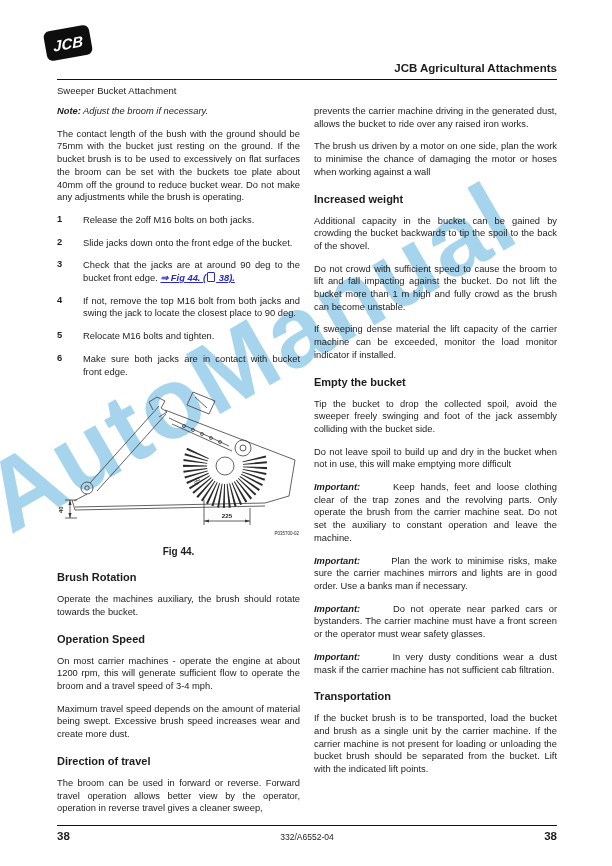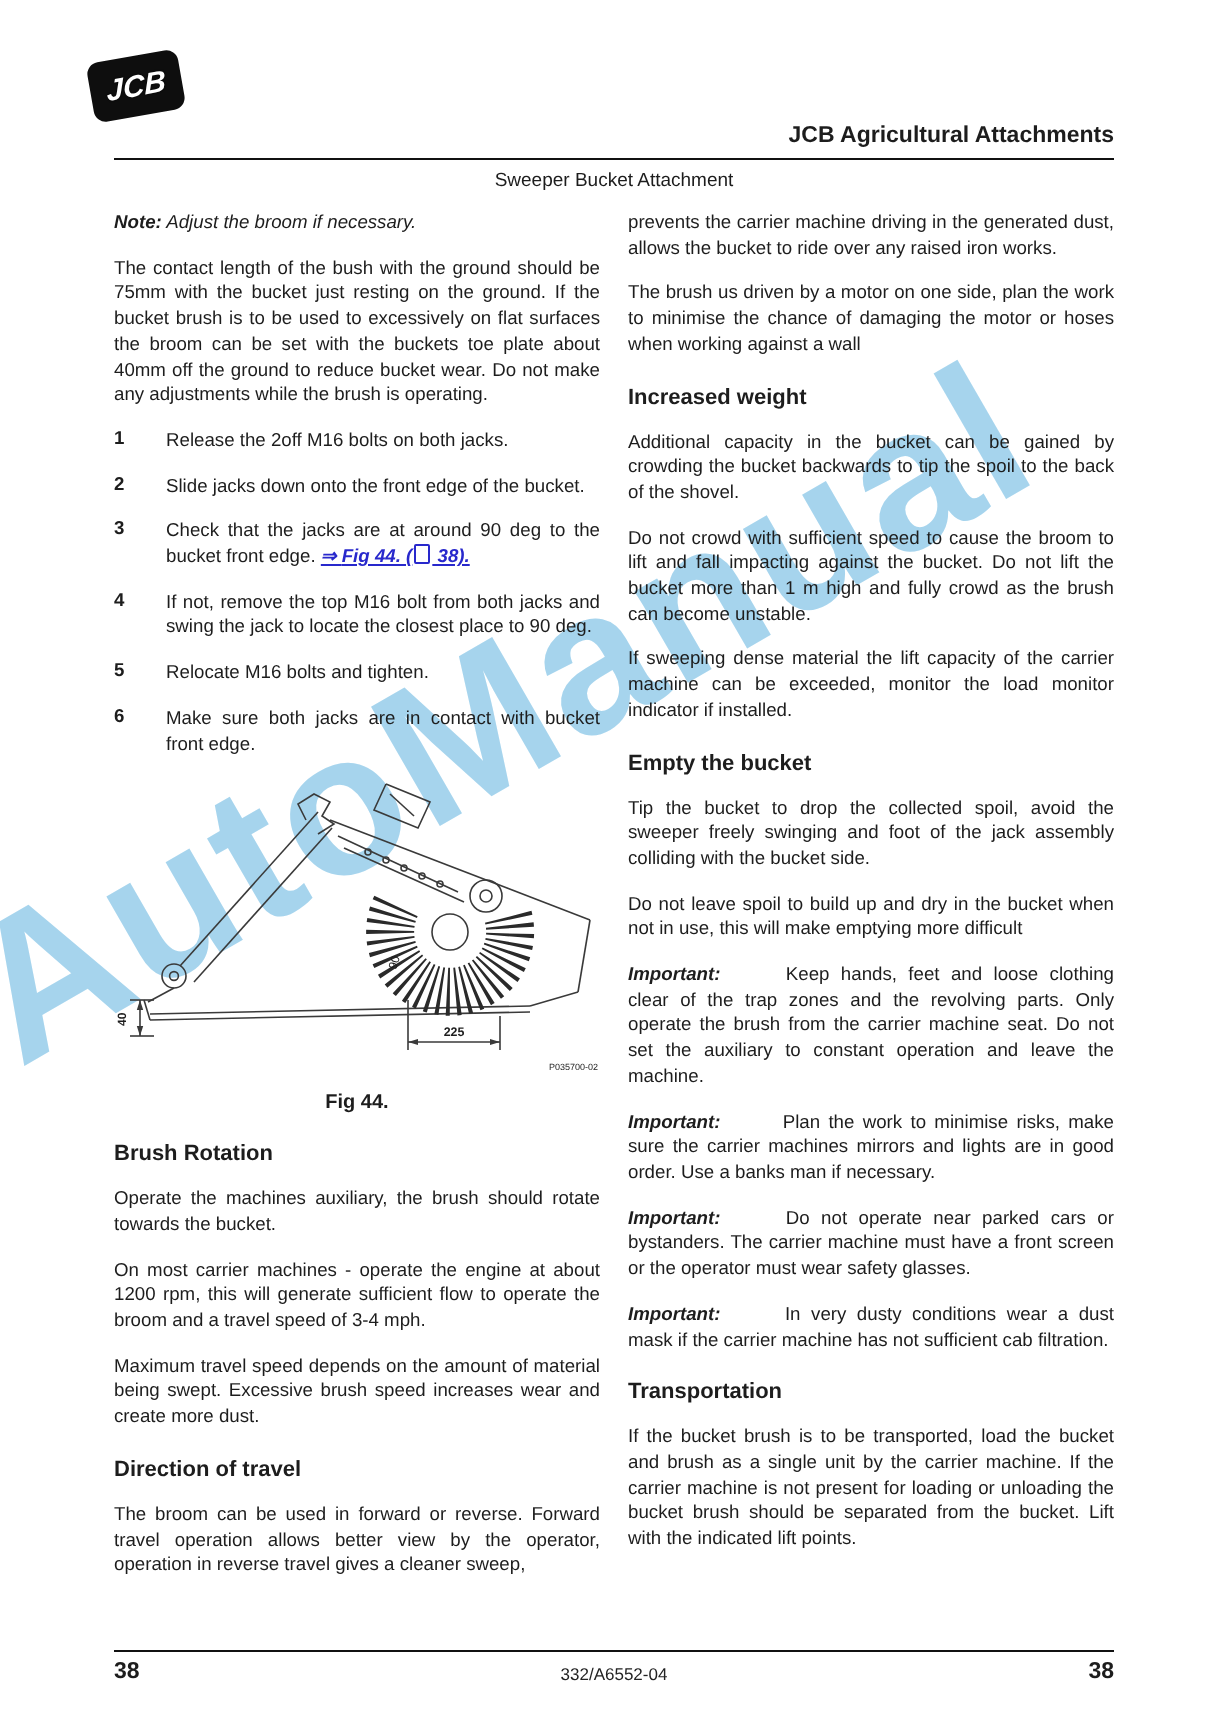--- a/index.html
+++ b/index.html
@@ -9,21 +9,21 @@
         letter-spacing:2px;color:#8ec9e9;opacity:0.78;transform:rotate(-30deg);
         transform-origin:left bottom;white-space:nowrap;pointer-events:none;}
   .content{position:absolute;left:57px;right:55px;top:27px;z-index:1;}
   
   .header{position:relative;height:52px;border-bottom:1.6px solid #111;}
   .logo{position:absolute;left:-12px;top:1px;width:46px;height:30px;background:#0e0e0e;
         border-radius:6px;transform:rotate(-10deg);display:flex;align-items:center;justify-content:center;}
   .logo span{color:#fff;font-weight:bold;font-style:italic;font-size:15px;transform:skewX(-8deg);
         text-shadow:0 0 1px #000;}
   .header-title{position:absolute;right:0;bottom:5px;font-weight:bold;font-size:11.5px;}
-  .header-sub{text-align:center;font-size:9.5px;margin-top:5px;}
+  .header-sub{text-align:left;font-size:9.5px;margin-top:5px;}
   
   .cols{display:flex;gap:14px;margin-top:9px;}
   .col{flex:1;min-width:0;}
   h1{font-size:12.5px;font-weight:bold;margin:4px 0 12px 0;}
   h2{font-size:11px;font-weight:bold;margin:14px 0 10px 0;}
   p{font-size:9.35px;line-height:1.36;text-align:justify;margin:0 0 10px 0;}
   .note em{font-style:italic;}
   .b-i{font-weight:bold;font-style:italic;}
   .imp{margin-left:27px;}
   .steps{margin:2px 0 4px 0;}
@@ -151,20 +151,21 @@
             <text font-size="6" transform="rotate(-72 141 97)" x="141" y="97">90</text>
 
             <text font-size="4.5" x="242" y="147" text-anchor="end" fill="#666">P035700-02</text>
           </svg>
         </div>
         <div class="fig-caption">Fig 44.</div>
 
         <h2>Brush Rotation</h2>
         <p>Operate the machines auxiliary, the brush should rotate towards the bucket.</p>
 
+        <h2>Operation Speed</h2>
         <p>On most carrier machines - operate the engine at about 1200 rpm, this will generate sufficient flow to operate the broom and a travel speed of 3-4 mph.</p>
         <p>Maximum travel speed depends on the amount of material being swept. Excessive brush speed increases wear and create more dust.</p>
 
         <h2>Direction of travel</h2>
         <p>The broom can be used in forward or reverse. Forward travel operation allows better view by the operator, operation in reverse travel gives a cleaner sweep,</p>
       </div>
 
       <div class="col">
         <p>prevents the carrier machine driving in the generated dust, allows the bucket to ride over any raised iron works.</p>
         <p>The brush us driven by a motor on one side, plan the work to minimise the chance of damaging the motor or hoses when working against a wall</p>

